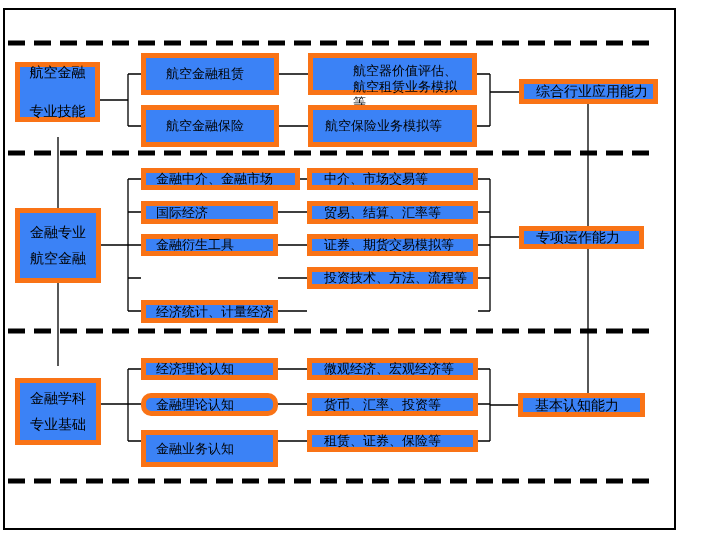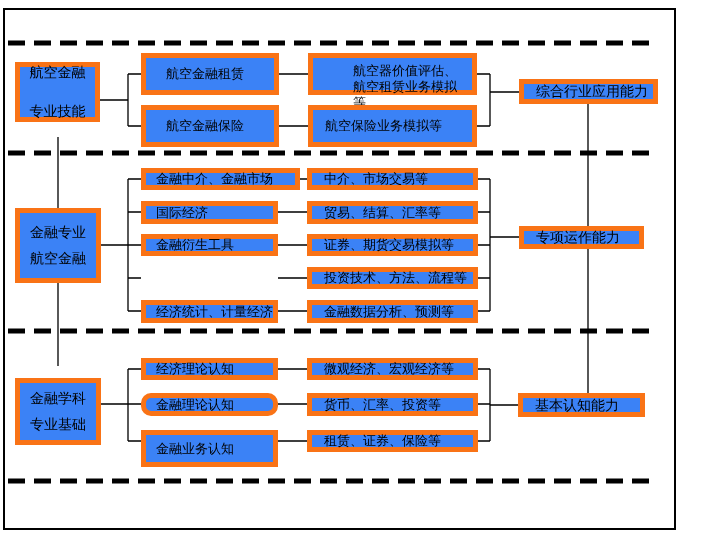--- a/index.html
+++ b/index.html
@@ -119,21 +119,20 @@
 
   <div class="box course" style="left:141px; top:201px; width:137px; height:23px;">国际经济</div>
   <div class="box content" style="left:307px; top:201px; width:171px; height:23px;">贸易、结算、汇率等</div>
 
   <div class="box course" style="left:141px; top:234px; width:137px; height:22px;">金融衍生工具</div>
   <div class="box content" style="left:307px; top:234px; width:171px; height:22px;">证券、期货交易模拟等</div>
 
   <div class="box content" style="left:307px; top:267px; width:171px; height:22px;">投资技术、方法、流程等</div>
 
   <div class="box course" style="left:141px; top:300px; width:137px; height:23px;">经济统计、计量经济</div>
-  <div class="box content" style="left:307px; top:300px; width:171px; height:23px;">金融数据分析、预测等</div>
 
   <div class="box ability" style="left:519px; top:226px; width:125px; height:23px;">专项运作能力</div>
 
   <div class="box leftbox" style="left:15px; top:378px; width:86px; height:67px;">
     <div>金融学科</div>
     <div>专业基础</div>
   </div>
 
   <div class="box course" style="left:141px; top:358px; width:137px; height:22px;">经济理论认知</div>
   <div class="box content" style="left:307px; top:358px; width:171px; height:22px;">微观经济、宏观经济等</div>

